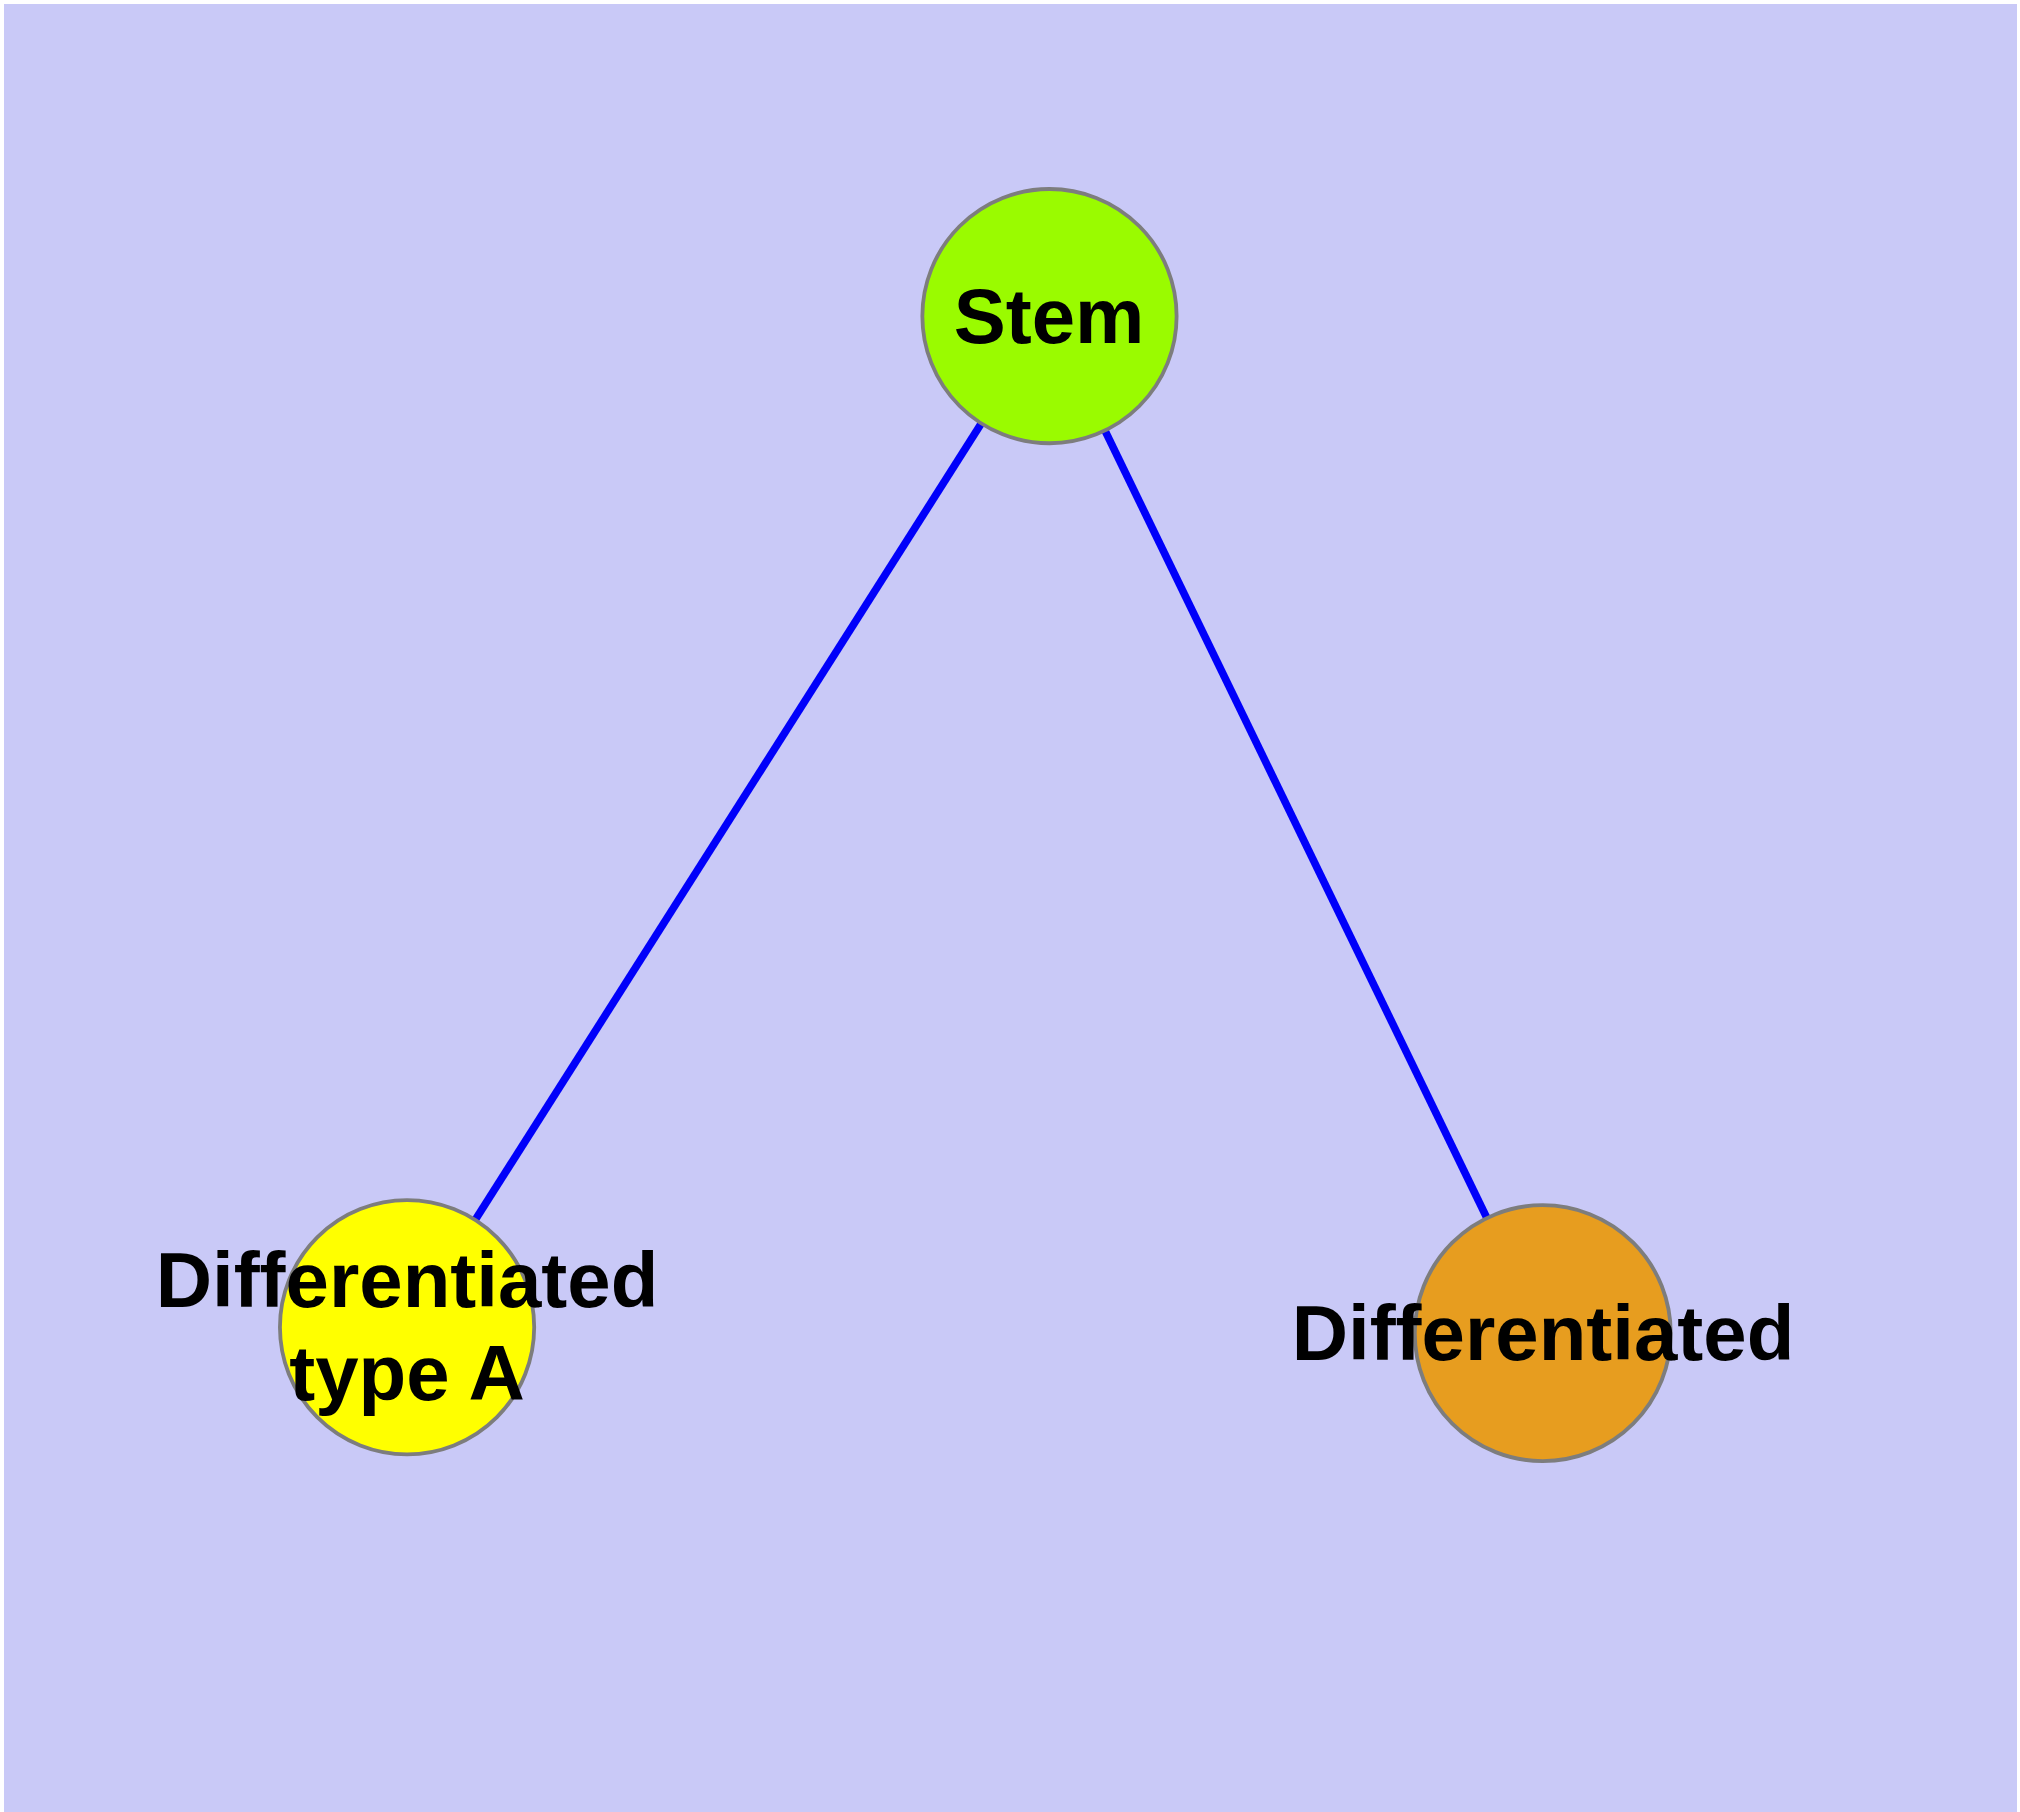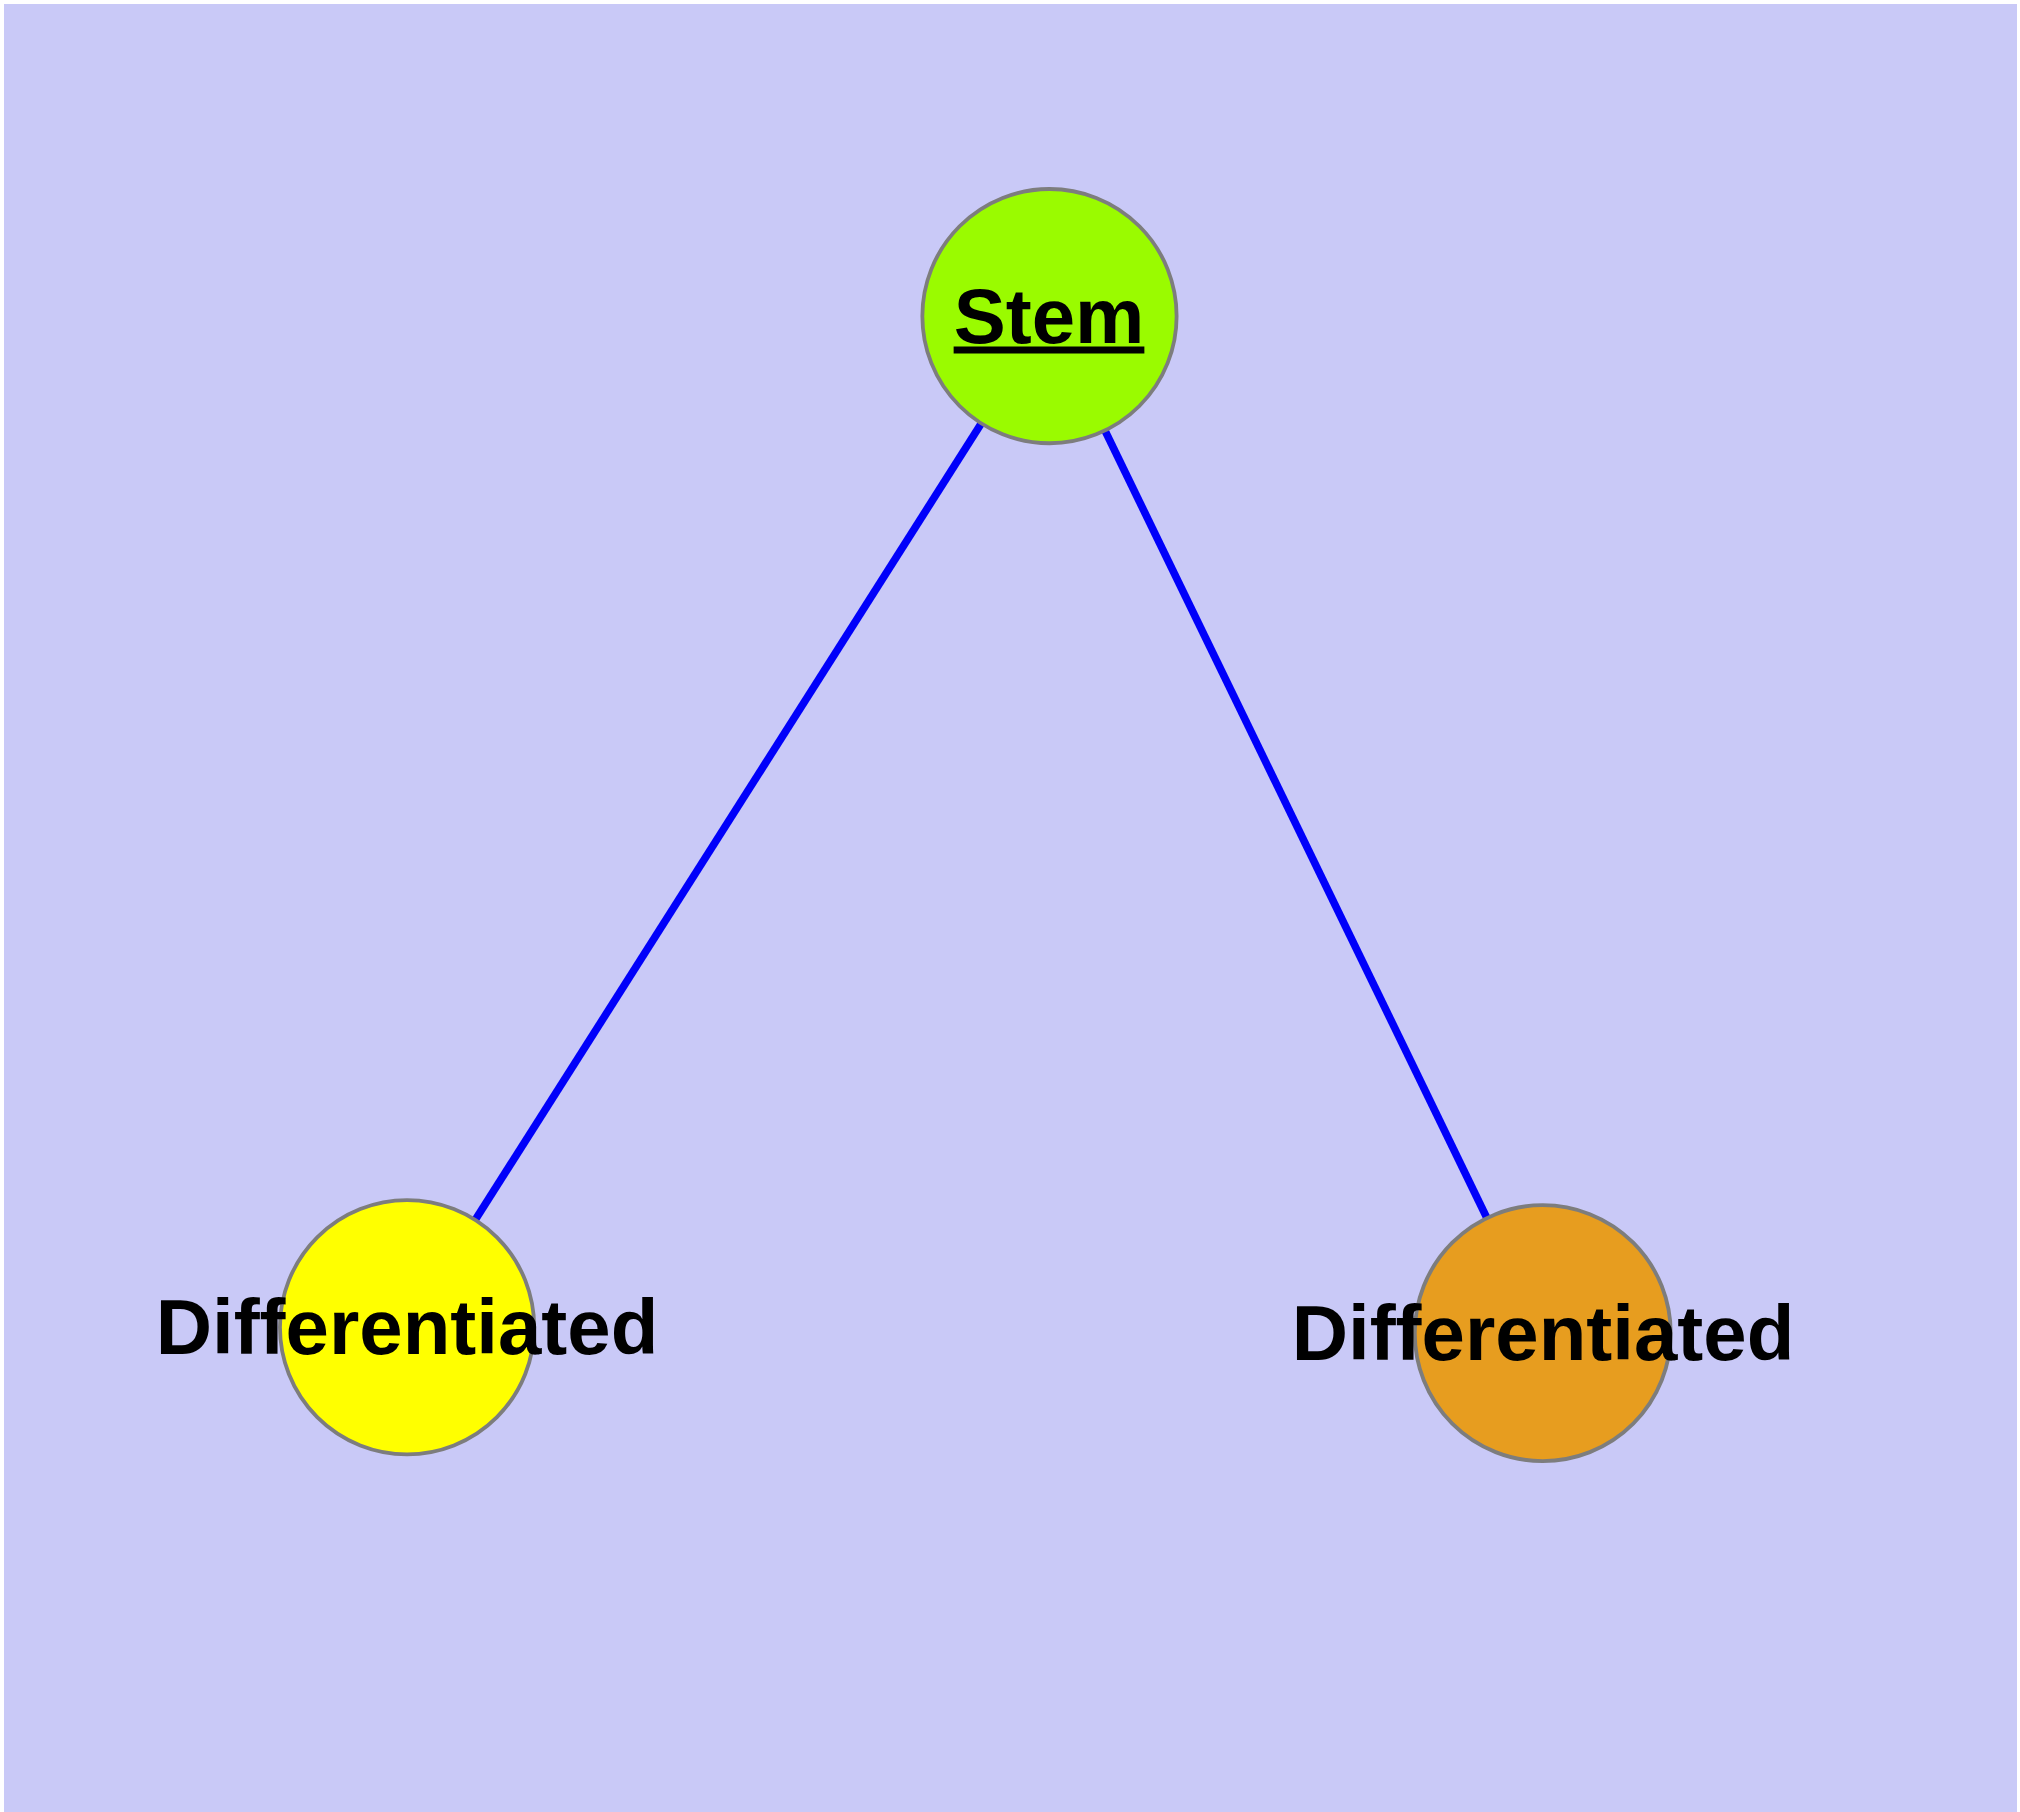--- a/index.html
+++ b/index.html
@@ -58,24 +58,25 @@
 <div id="stage" style="background: rgb(255, 255, 255);">
   <div id="plot-area" style="background: rgb(201, 201, 247);"></div>
   <svg id="graph-svg" viewBox="0 0 2384 2138" xmlns="http://www.w3.org/2000/svg">
       <line x1="1238" y1="373" x2="480" y2="1566" stroke="#0000FA" stroke-width="9"></line>
       <line x1="1238" y1="373" x2="1820" y2="1573" stroke="#0000FA" stroke-width="9"></line>
       <circle cx="1238" cy="373" r="150" fill="#9AFB00" stroke="#7D7D7D" stroke-width="4.5"></circle>
       <circle cx="480" cy="1566" r="150" fill="#FFFF00" stroke="#7D7D7D" stroke-width="4.5"></circle>
       <circle cx="1820" cy="1573" r="151" fill="#E79D1F" stroke="#7D7D7D" stroke-width="4.5"></circle>
     </svg>
   <div id="label-layer">
-      <div class="node-label" style="left: 1049px; top: 316px; color: rgb(0, 0, 0); text-decoration: underline;">
+      <div class="node-label" style="left: 1049px; top: 316px; color: rgb(0, 0, 0);">
         <div class="label-line">Stem</div>
       </div>
       <div class="node-label" style="left: 407px; top: 1327px; color: rgb(0, 0, 0);">
         <div class="label-line">Differentiated</div>
+        <div class="label-line">type A</div>
       </div>
       <div class="node-label" style="left: 1543px; top: 1333px; color: rgb(0, 0, 0);">
         <div class="label-line">Differentiated</div>
       </div>
     </div>
 </div>
 
 
 </body></html>

